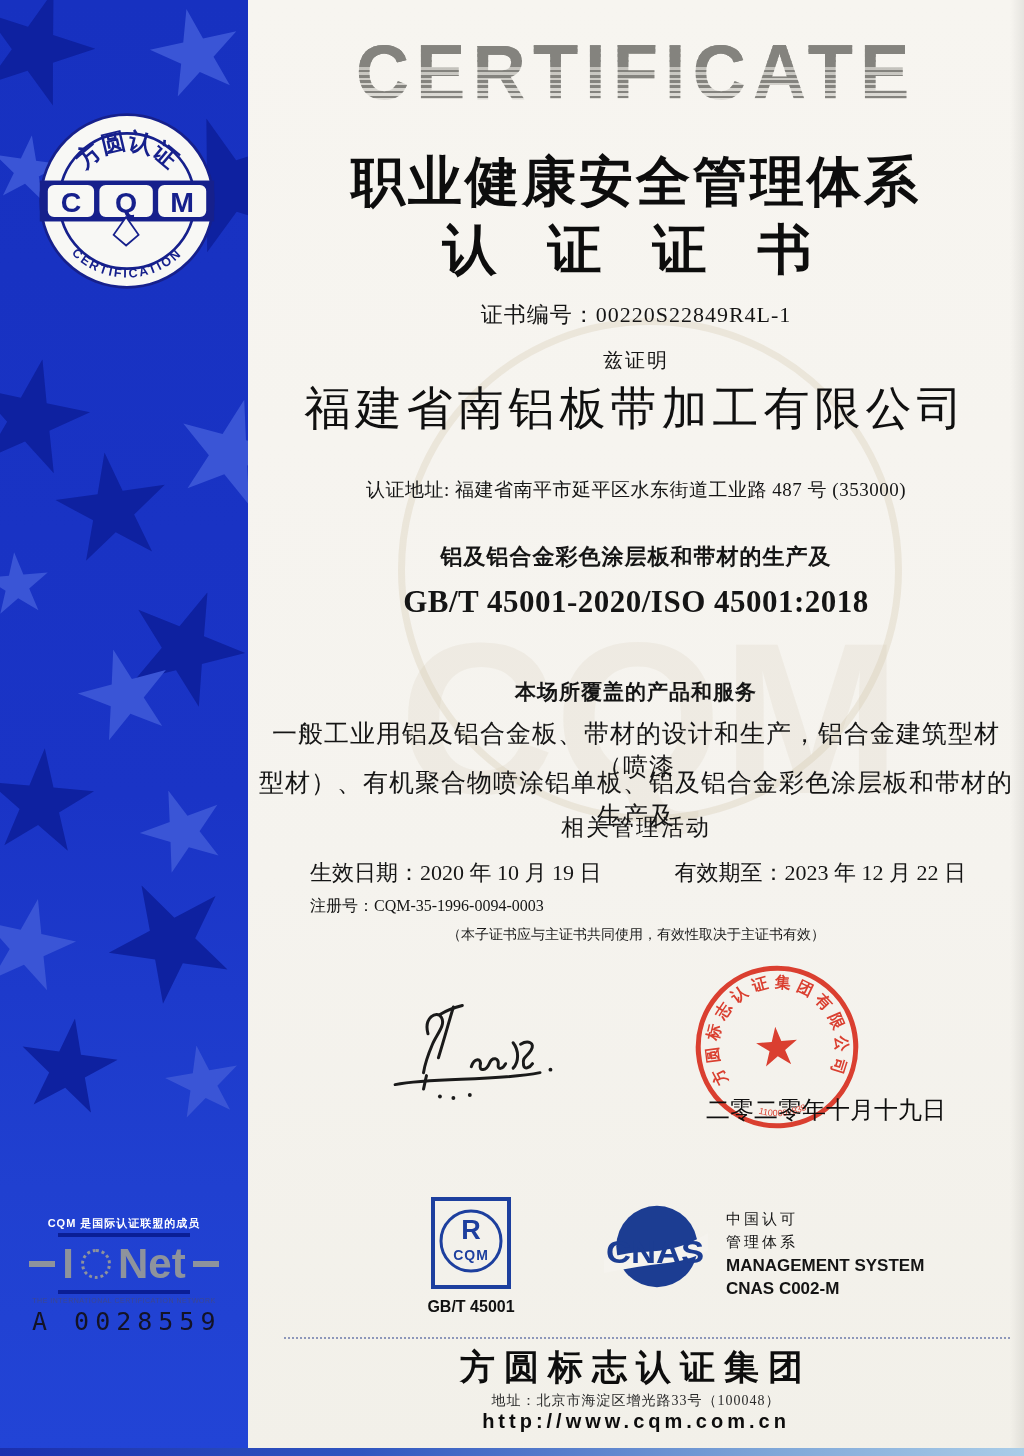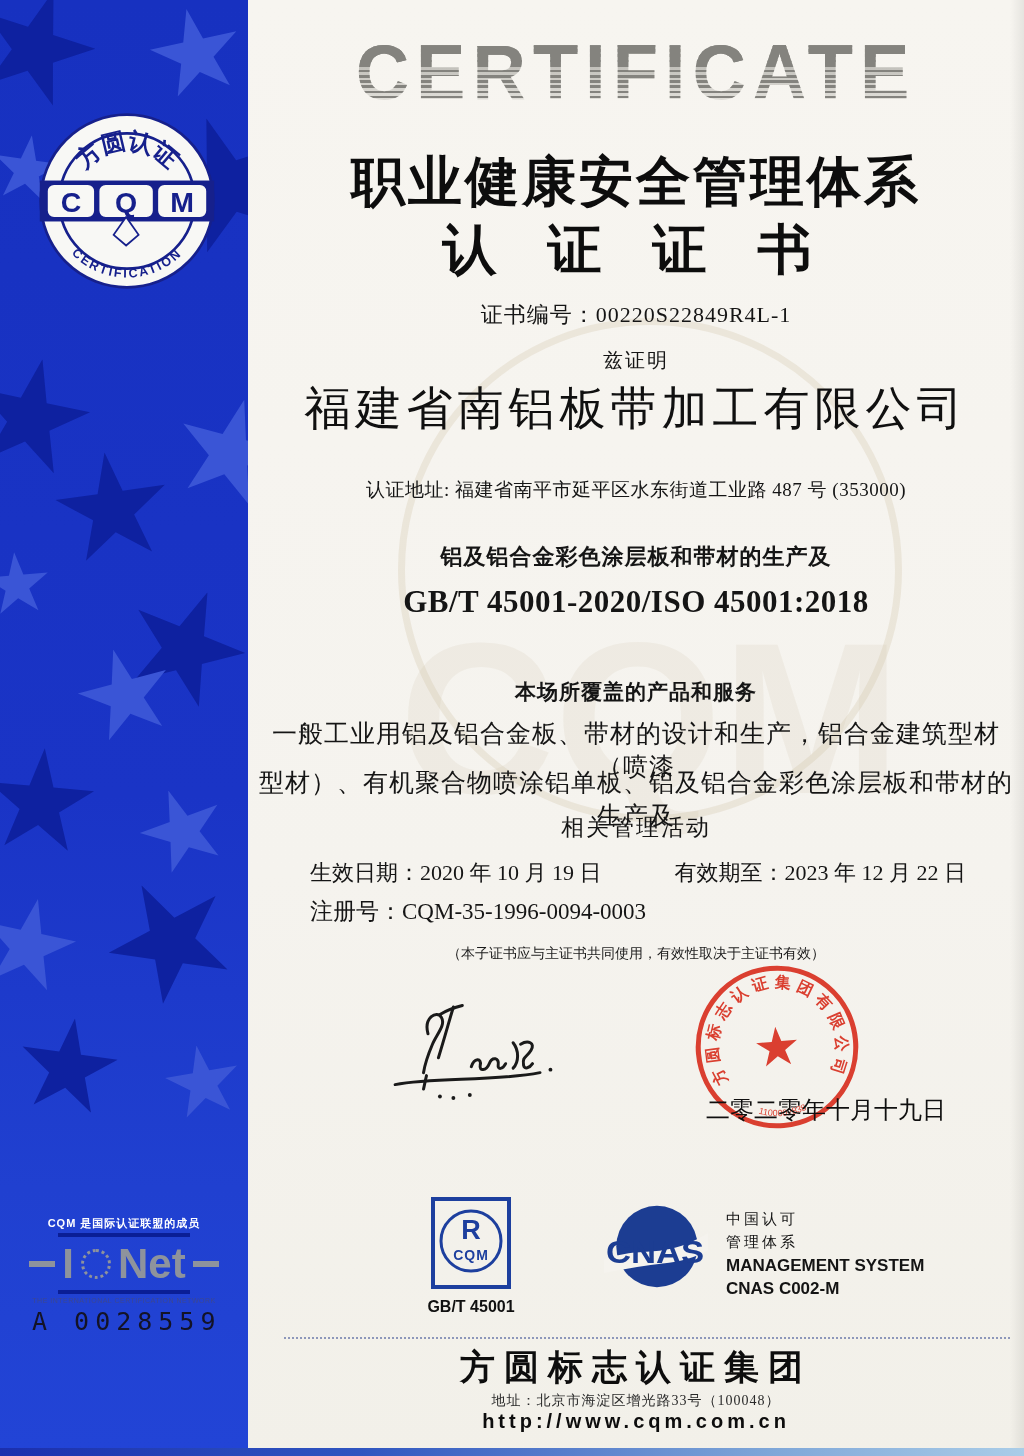--- a/index.html
+++ b/index.html
@@ -52,22 +52,22 @@
   .sysnote{top:542px;font-size:22px;font-weight:bold;letter-spacing:1px;}
   .stdcode{top:584px;font-size:31px;font-weight:bold;letter-spacing:.5px;}
   .stdname{top:621px;font-size:30px;font-weight:bold;letter-spacing:1px;}
   .scopelabel{top:678px;font-size:21px;font-weight:bold;letter-spacing:1px;}
   .scope1{top:717px;font-size:25px;letter-spacing:1px;}
   .scope2{top:766px;font-size:25px;letter-spacing:1px;}
   .scope3{top:812px;font-size:23px;letter-spacing:2px;}
 
   .daterow{position:absolute;top:858px;left:0;width:100%;display:flex;
            justify-content:space-between;padding:0 58px 0 62px;box-sizing:border-box;font-size:22px;gap:48px;}
-  .regrow{position:absolute;top:896px;left:62px;font-size:23px;}
-  .subnote{top:926px;font-size:14px;color:#1a1a1a;margin-top:19px;}
+  .regrow{position:absolute;top:896px;left:62px;font-size:16px;}
+  .subnote{top:926px;font-size:14px;color:#1a1a1a;}
 
   .signature{position:absolute;left:132px;top:995px;width:205px;height:112px;}
   .stamp{position:absolute;left:444px;top:962px;width:170px;height:170px;opacity:.93;
          transform:rotate(-5deg);mix-blend-mode:multiply;z-index:4;}
   .issuedate{position:absolute;left:458px;top:1094px;font-size:24px;letter-spacing:0;
              color:#0f0f0f;z-index:5;white-space:nowrap;text-align:center;}
 
   .cqm-mark{position:absolute;left:182px;top:1196px;width:82px;height:94px;}
   .gbt-caption{position:absolute;left:152px;top:1298px;width:142px;text-align:center;
                font-family:"Liberation Sans",sans-serif;font-weight:bold;font-size:16px;color:#101010;}

